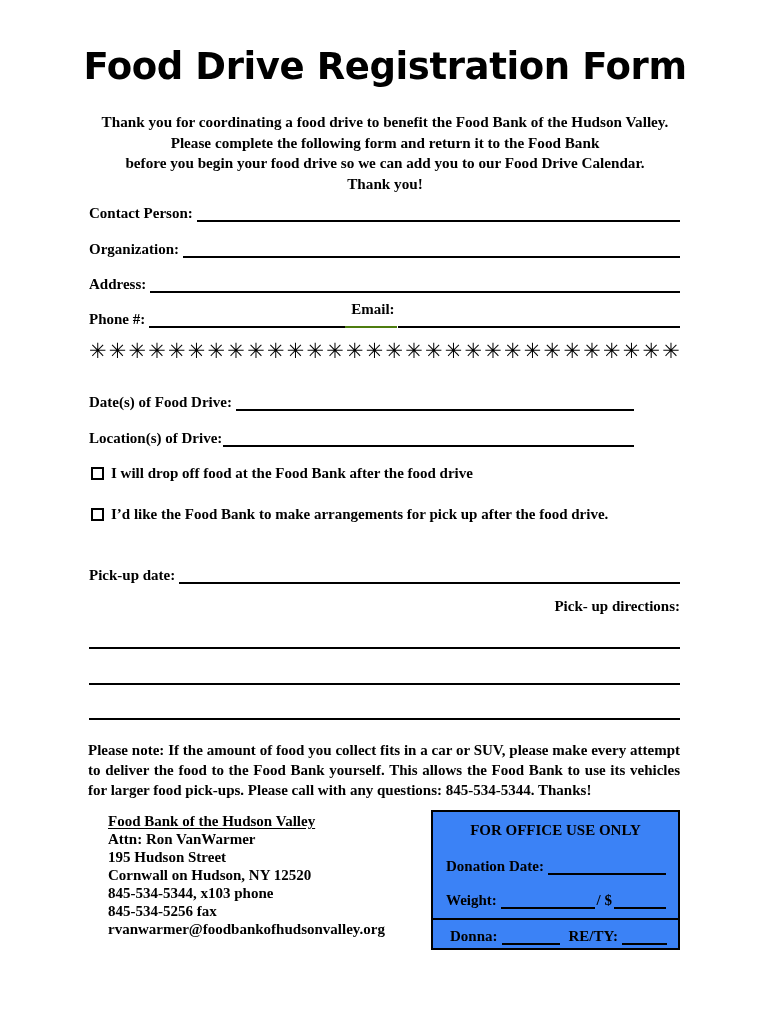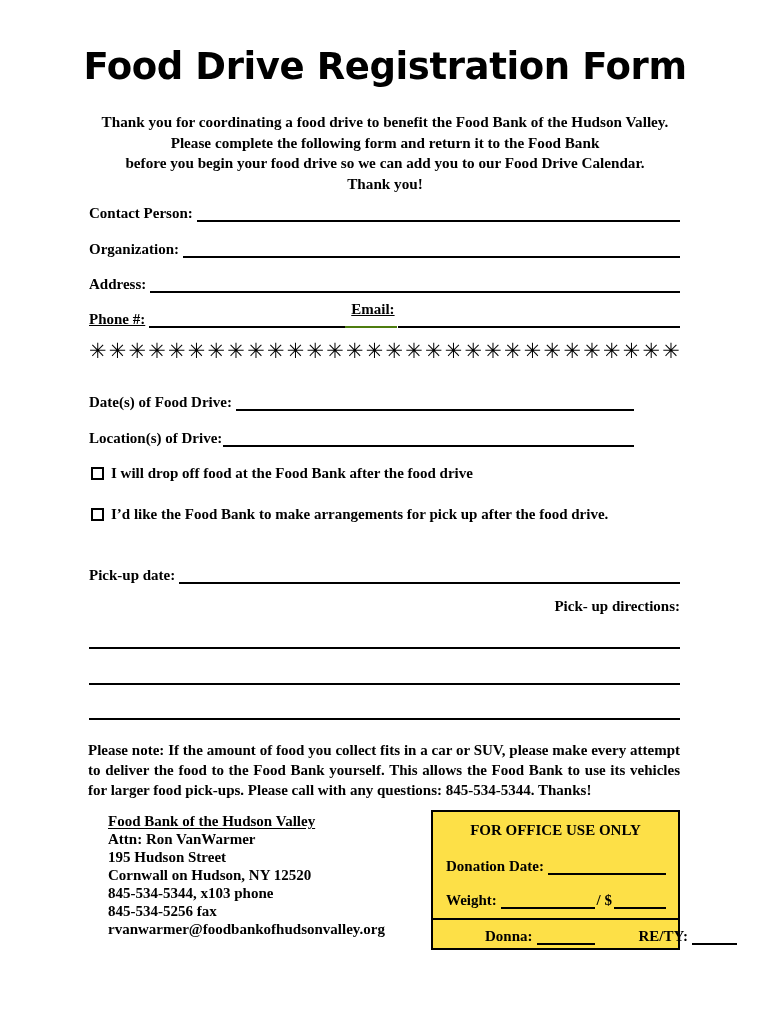--- a/index.html
+++ b/index.html
@@ -159,21 +159,21 @@
 
   
   .office-box {
     position: absolute;
     left: 431px;
     top: 810px;
     width: 249px;
     height: 140px;
     border: 2px solid #000;
     box-sizing: border-box;
-    background: #fde047;
+    background: #3b82f6;
   }
   .office-title {
     position: absolute;
     left: 0;
     top: 10px;
     width: 245px;
     text-align: center;
     font-size: 15px;
     font-weight: 700;
     white-space: nowrap;
@@ -204,21 +204,21 @@
   .office-bottom {
     position: absolute;
     left: 17px;
     top: 114px;
     font-size: 15px;
     font-weight: 700;
     white-space: nowrap;
     display: flex;
     align-items: flex-end;
   }
-  .office-bottom .lbl { line-height: 18px; margin-left: 35px; }
+  .office-bottom .lbl { line-height: 18px; }
 </style>
 </head>
 <body>
 
 <div class="page">
 
   <div class="doc-title">Food Drive Registration Form</div>
 
   <div class="intro">
     <div>Thank you for coordinating a food drive to benefit the Food Bank of the Hudson Valley.</div>
@@ -235,21 +235,21 @@
   <div class="field" style="top:236px; width:591px;">
     <span class="lbl">Organization:</span>
     <span class="rule"></span>
   </div>
 
   <div class="field" style="top:271px; width:591px;">
     <span class="lbl">Address:</span>
     <span class="rule"></span>
   </div>
 
-  <div class="field" style="top:306px; width:591px;text-decoration:underline;">
+  <div class="field" style="top:306px; width:591px;">
     <span class="lbl">Phone #:</span>
     <span class="rule" style="flex:0 0 196px;"></span>
     <span class="email-lbl">Email:</span>
     <span class="rule tight"></span>
   </div>
 
   <div class="stars">
       <span>✳</span>
       <span>✳</span>
       <span>✳</span>

